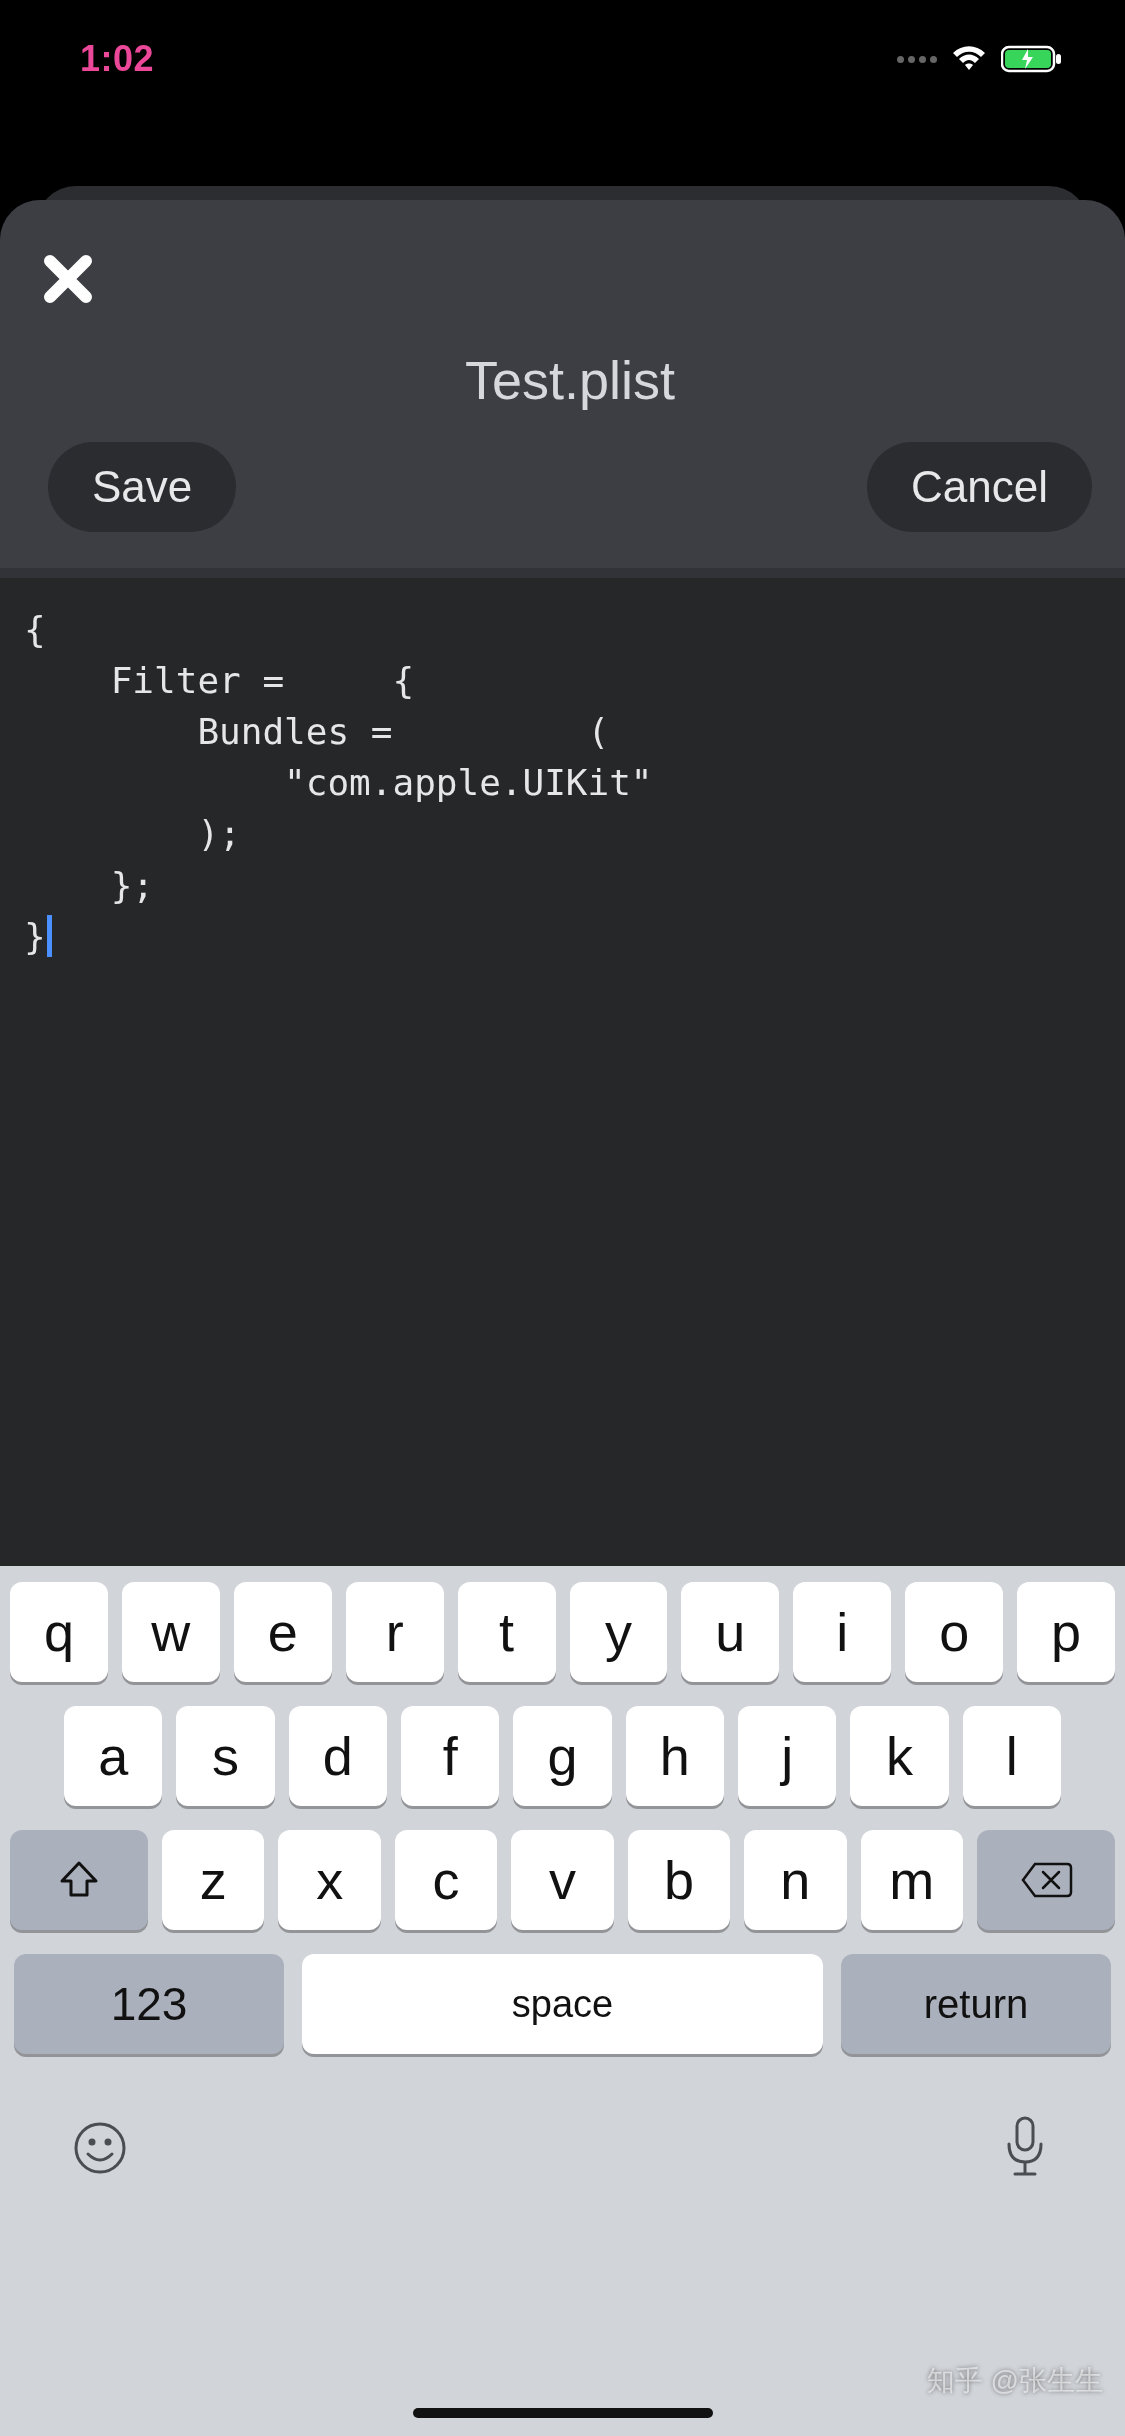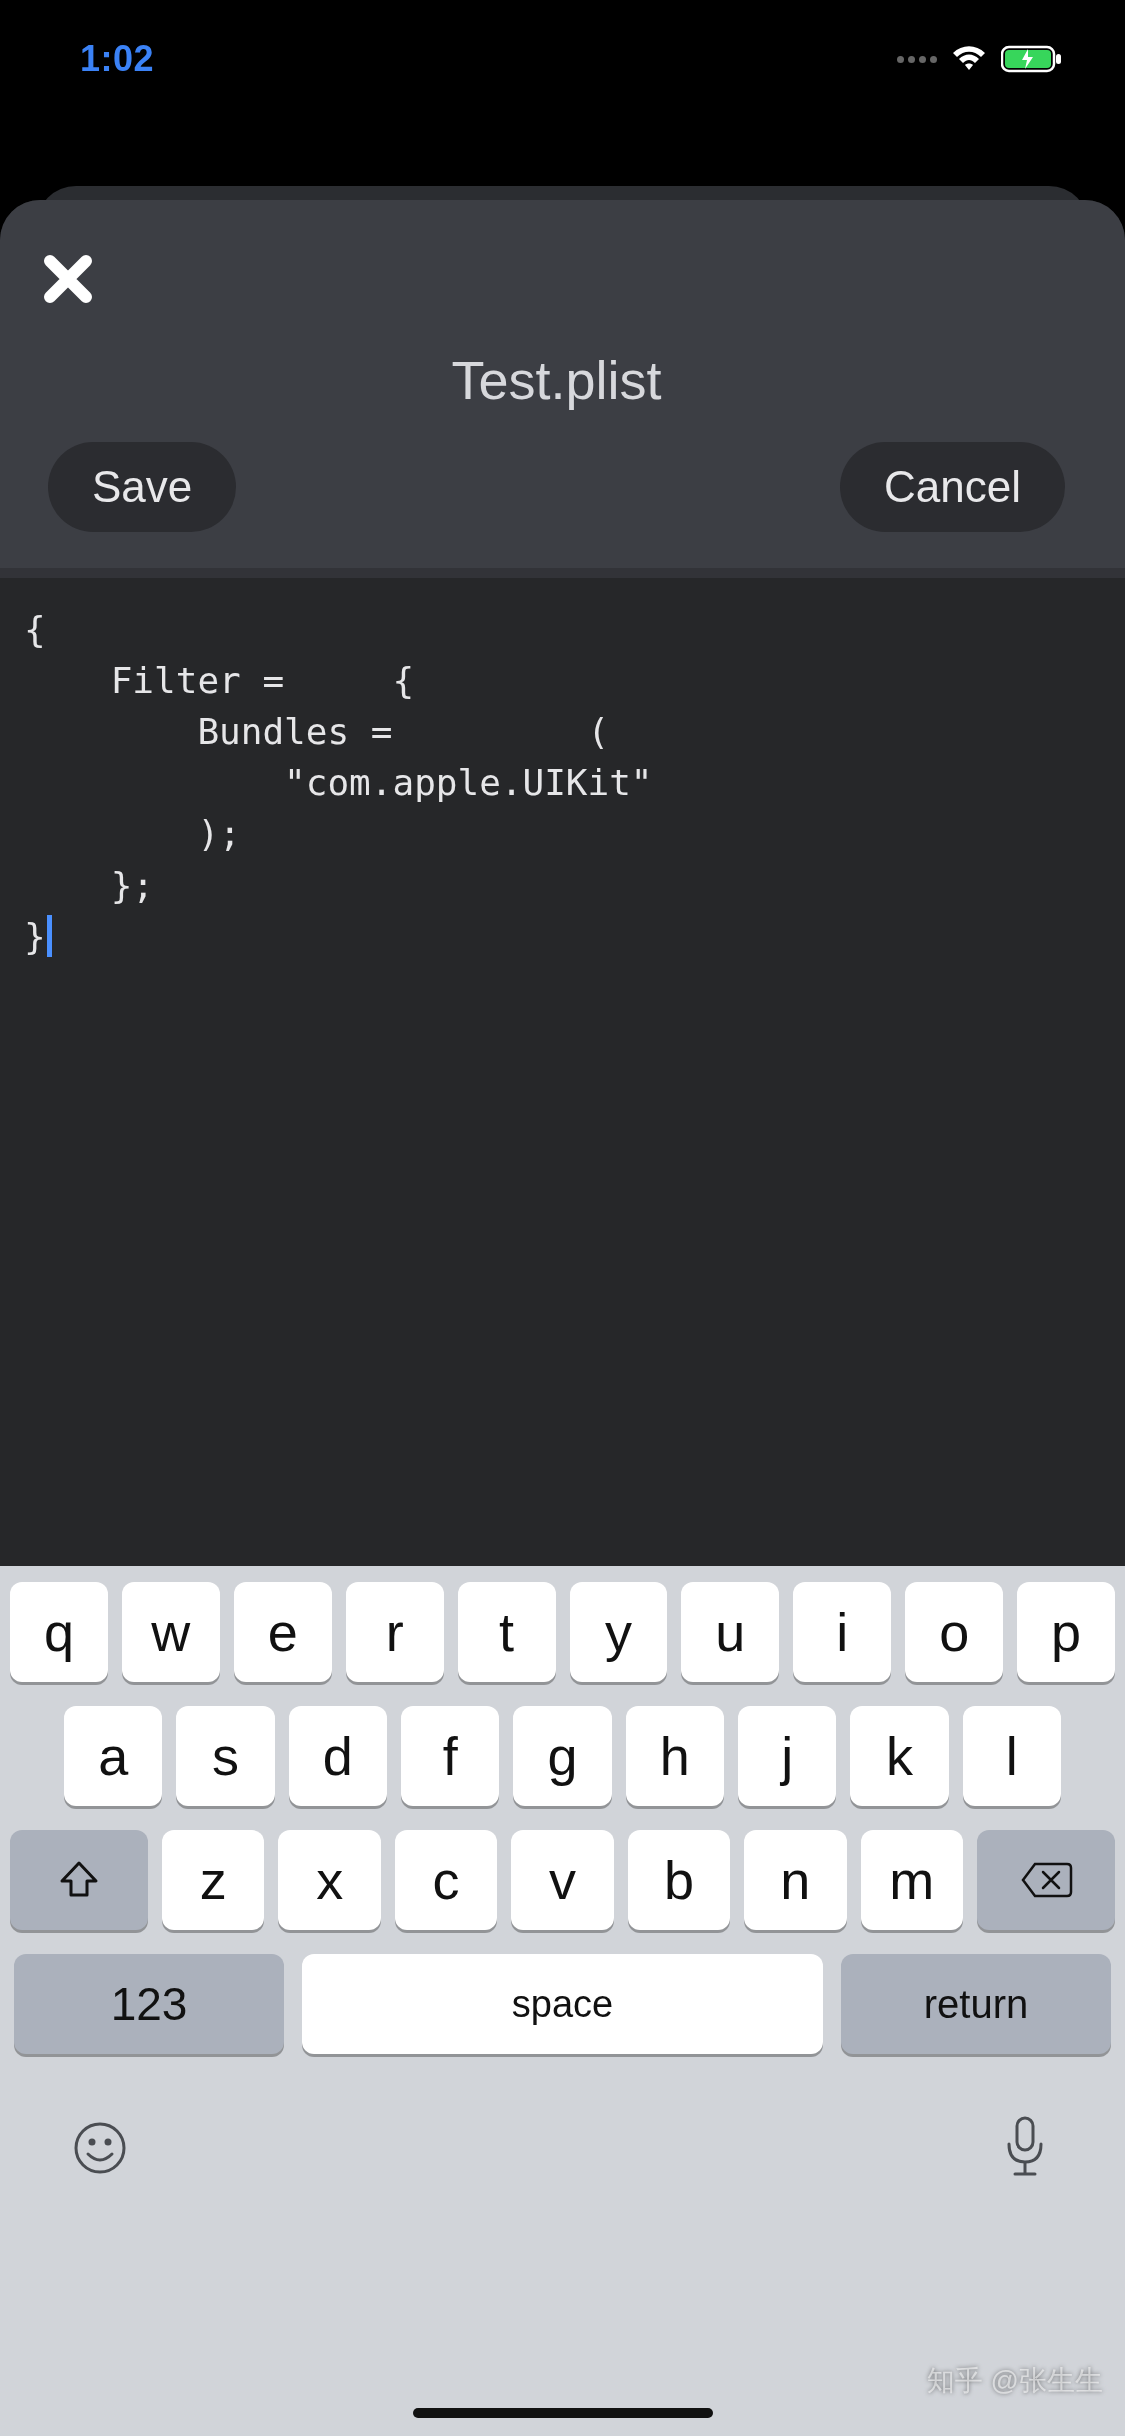--- a/index.html
+++ b/index.html
@@ -1,27 +1,27 @@
 <!DOCTYPE html>
 <html><head>
   <meta charset="utf-8">
   <style>
     * { margin: 0; padding: 0; box-sizing: border-box; }
     html, body { width: 1125px; height: 2436px; background: #000; font-family: -apple-system, "SF Pro Text", "Helvetica Neue", Arial, sans-serif; overflow: hidden; }
-    .status-bar { position: absolute; top: 0; left: 0; right: 0; height: 88px; display: flex; align-items: center; justify-content: space-between; padding: 30px 60px 0 80px; color: #3b82f6; }
+    .status-bar { position: absolute; top: 0; left: 0; right: 0; height: 88px; display: flex; align-items: center; justify-content: space-between; padding: 30px 60px 0 80px; color: #ec4899; }
     .status-time { font-size: 36px; font-weight: 600; letter-spacing: 0.5px; }
     .status-right { display: flex; align-items: center; gap: 12px; }
     .dots { display: flex; gap: 4px; align-items: center; }
     .dot { width: 7px; height: 7px; border-radius: 50%; background: #666; }
     .wifi-icon svg { display: block; }
     .battery-icon svg { display: block; }
 
     .sheet-shadow { position: absolute; top: 186px; left: 36px; right: 36px; height: 40px; background: #2b2d31; border-radius: 40px 40px 0 0; }
     .sheet { position: absolute; top: 200px; left: 0; right: 0; bottom: 0; background: #1f2023; border-radius: 40px 40px 0 0; overflow: hidden; }
-    .header { background: #3c3e44; padding: 24px 44px 0 32px; }
+    .header { background: #3c3e44; padding: 24px 17px 0 32px; }
     .close-row { height: 110px; display: flex; align-items: center; }
     .close-btn { width: 72px; height: 72px; display: flex; align-items: center; justify-content: center; cursor: pointer; }
     .title-row { display: flex; justify-content: center; align-items: center; height: 92px; }
     .title { color: #d7d8dc; font-size: 54px; font-weight: 400; }
     .action-row { display: flex; justify-content: space-between; align-items: center; padding: 16px 16px 36px 16px; }
     .pill-btn { background: #2b2c30; color: #e8e8ea; font-size: 44px; border: none; border-radius: 60px; padding: 20px 44px; cursor: pointer; font-family: inherit; }
     .header-divider { height: 10px; background: #323338; }
 
     .editor { background: #262729; color: #e6e6e8; font-family: "SF Mono", ui-monospace, Menlo, monospace; font-size: 36px; line-height: 1.42; padding: 26px 24px; height: 1150px; }
     .editor pre { font-family: inherit; white-space: pre; }

